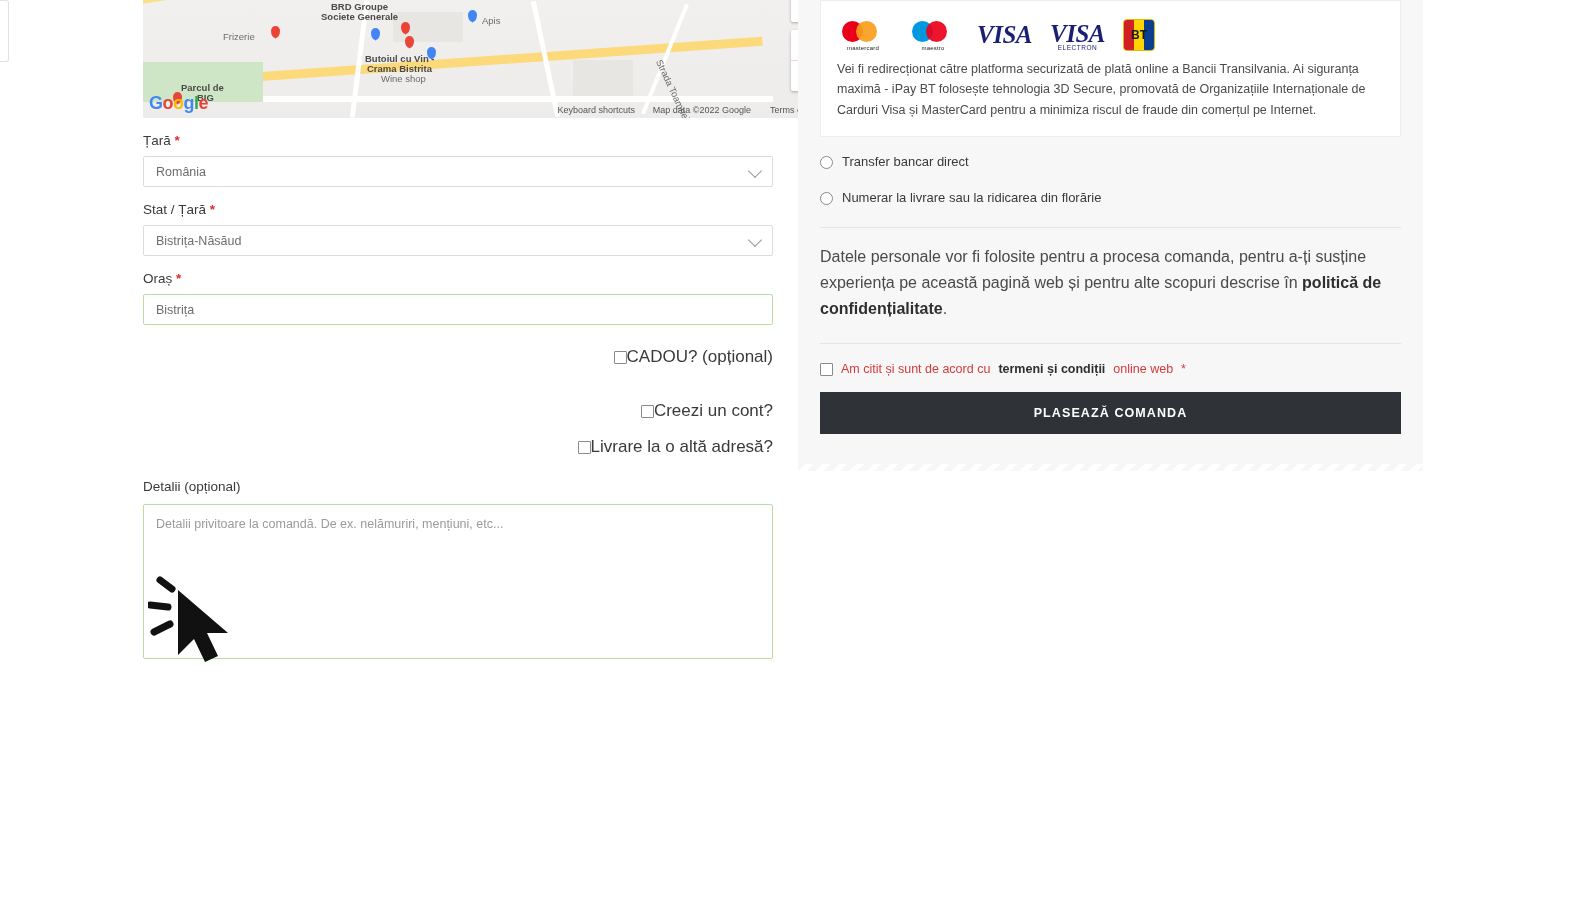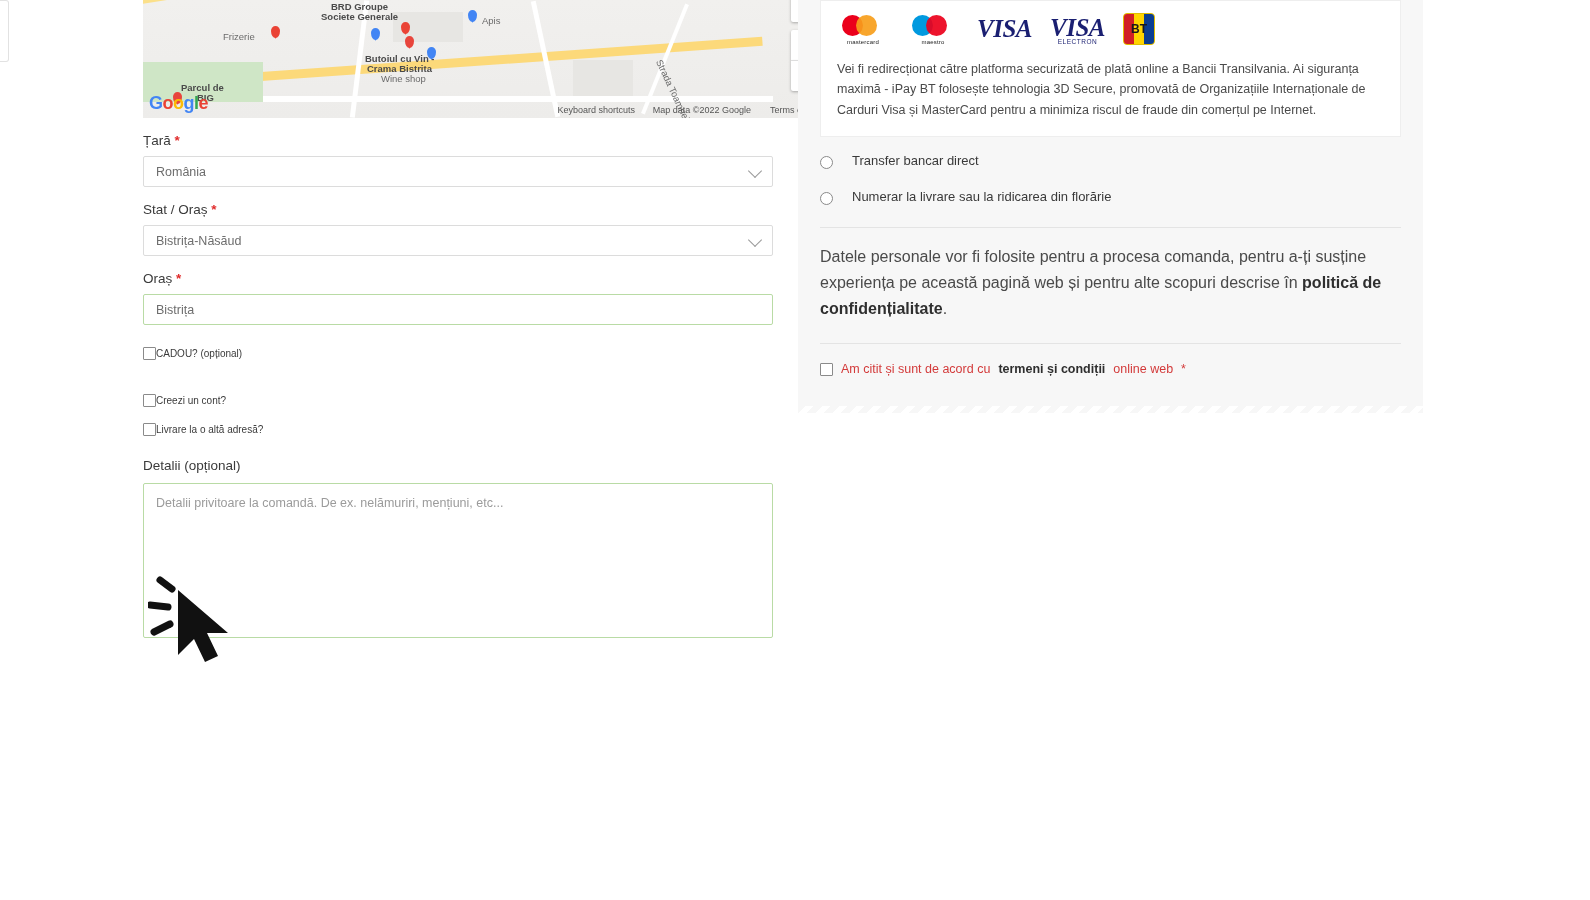--- a/index.html
+++ b/index.html
@@ -177,22 +177,23 @@
     border-right: 1.4px solid #9a9a9a;
     border-bottom: 1.4px solid #9a9a9a;
     transform: rotate(45deg);
   }
   .control .value { color: #6d6d6d; }
 
   .checkrow {
     display: flex;
     align-items: center;
     margin-top: 22px;
-    font-size: 10px;
+    font-size: 17px;
     color: #3a3a3a;
+    justify-content: flex-end;
   }
   .checkbox {
     width: 11px;
     height: 11px;
     border: 1px solid #8a8a8a;
     background: #fff;
     border-radius: 1px;
     flex: 0 0 auto;
   }
 
@@ -232,21 +233,21 @@
   }
 
   .pay-box {
     background: #ffffff;
     border: 1px solid #eeeeee;
     padding: 14px 16px 16px 16px;
     margin-top: 0;
   }
   .card-logos {
     display: flex;
-    align-items: flex-start;
+    align-items: flex-end;
     gap: 18px;
     height: 34px;
     margin-bottom: 10px;
   }
   .logo {
     height: 28px;
     display: flex;
     align-items: center;
   }
   .mc {
@@ -319,22 +320,22 @@
     border-radius: 14px;
   }
   .pay-desc {
     font-size: 12.5px;
     line-height: 1.62;
     color: #4a4a4a;
   }
 
   .radio-row {
     display: flex;
-    align-items: center;
-    gap: 19px;
+    align-items: flex-end;
+    gap: 9px;
     margin-top: 16px;
     font-size: 13px;
     color: #3a3a3a;
   }
   .radio {
     width: 11px;
     height: 11px;
     border: 1px solid #8a8a8a;
     border-radius: 50%;
     background: #fff;
@@ -463,21 +464,21 @@
         <span class="req">*</span>
       </div>
       <div class="control select">
         <span class="value">România</span>
         <span class="chevron"></span>
       </div>
     </div>
 
     <div class="field">
       <div class="field-label">
-        <span>Stat / Oraș</span>
+        <span>Stat / Țară</span>
         <span class="req">*</span>
       </div>
       <div class="control select">
         <span class="value">Bistrița-Năsăud</span>
         <span class="chevron"></span>
       </div>
     </div>
 
     <div class="field">
       <div class="field-label">
@@ -571,20 +572,21 @@
     <div class="hr"></div>
 
     <div class="terms-row">
       <span class="checkbox"></span>
       <span class="terms-red">Am citit și sunt de acord cu </span>
         <span class="terms-dark">termeni și condiții</span>
         <span class="terms-link"> online web</span>
         <span class="terms-red">*</span>
     </div>
 
+    <div class="place-order">PLASEAZĂ COMANDA</div>
   </div>
 
   <svg class="cursor" viewBox="0 0 100 100">
     <g fill="#111111">
       <path d="M30 20 L30 85 L46 69 L57 92 L70 86 L59 63 L80 63 Z"></path>
     </g>
     <g stroke="#111111" stroke-width="7" stroke-linecap="round">
       <line x1="12" y1="10" x2="24" y2="19"></line>
       <line x1="2" y1="35" x2="20" y2="37"></line>
       <line x1="6" y1="62" x2="22" y2="54"></line>

